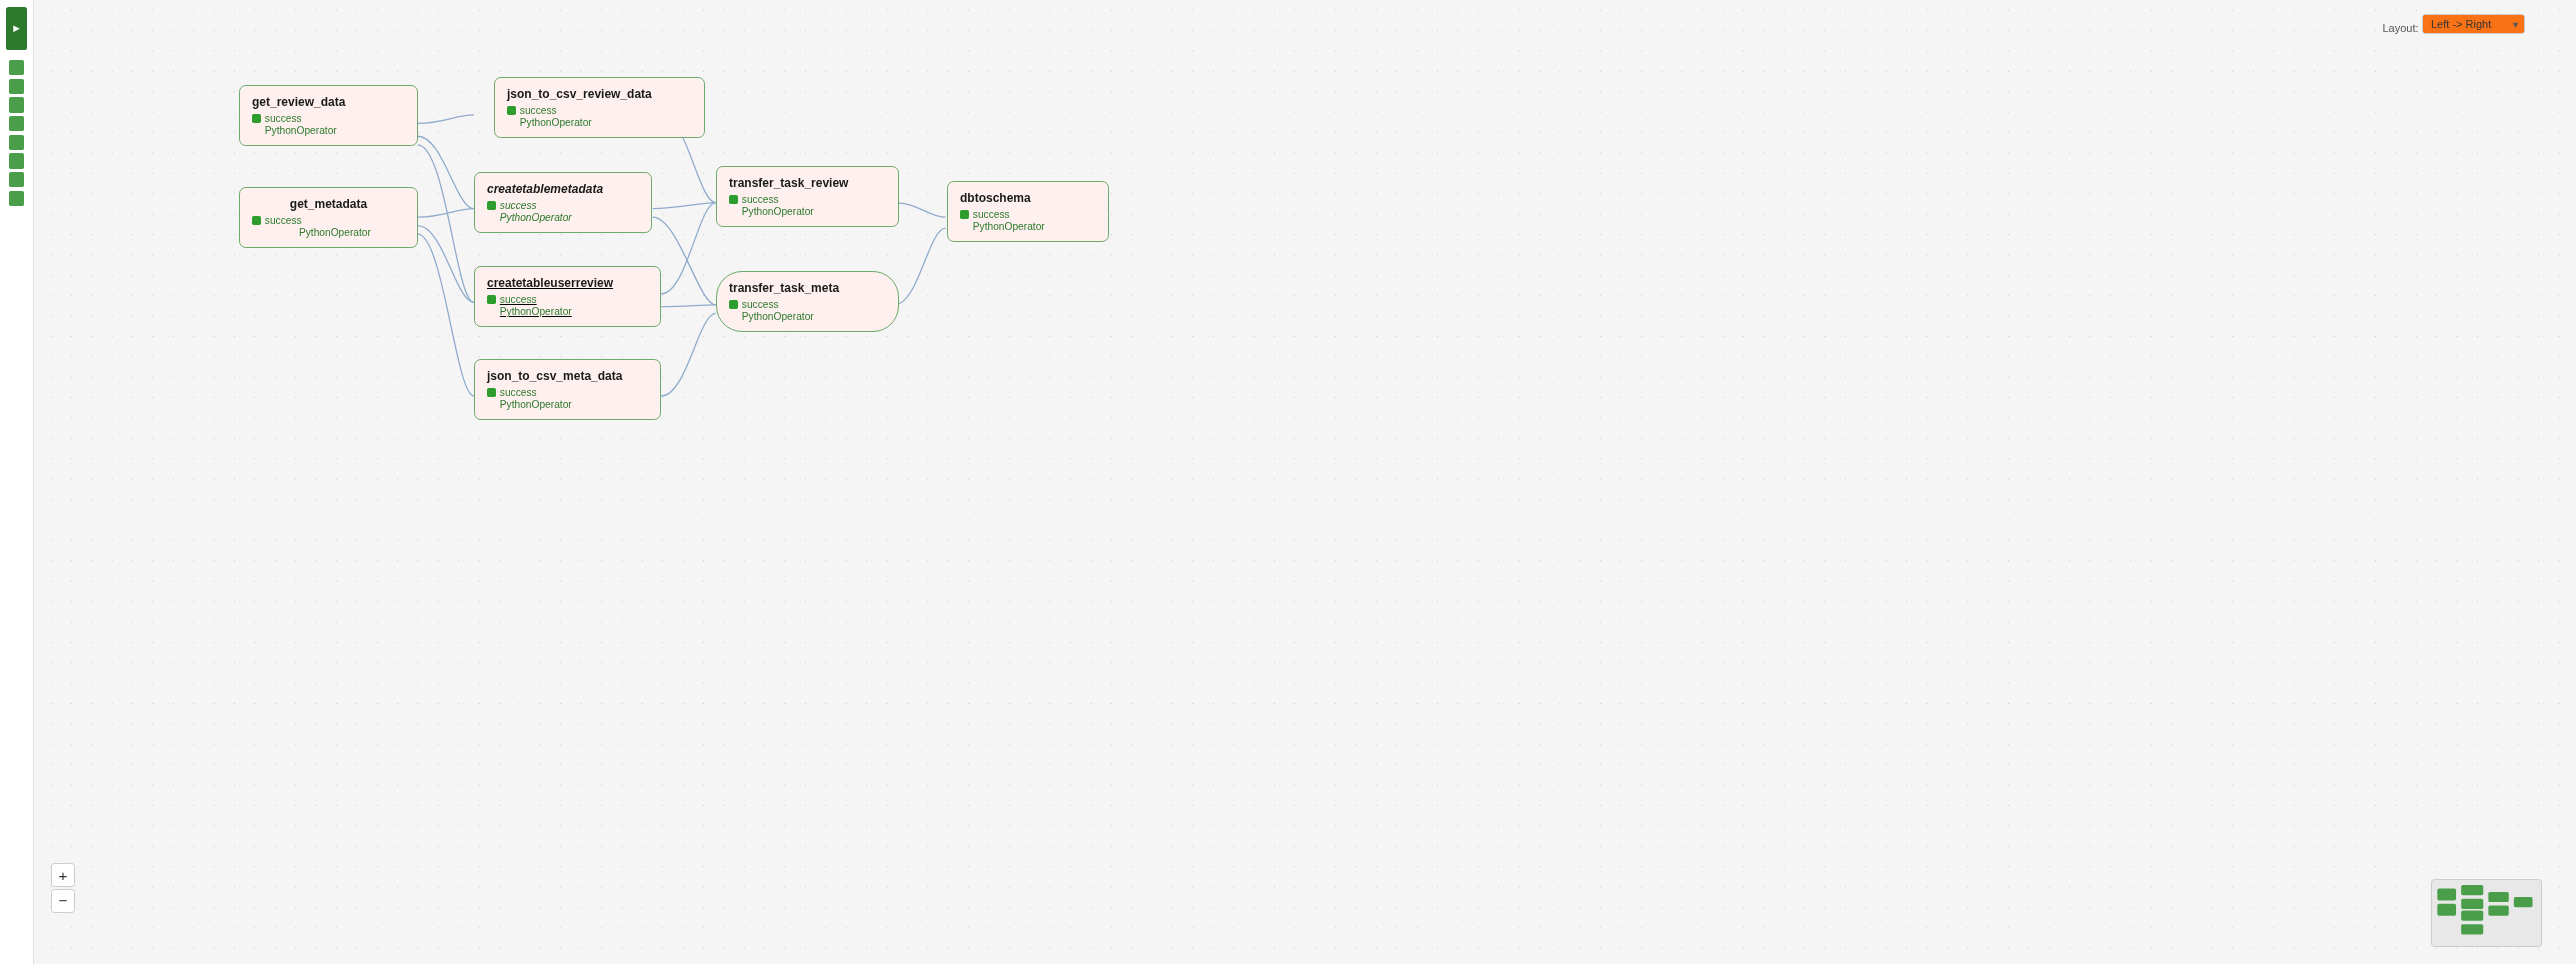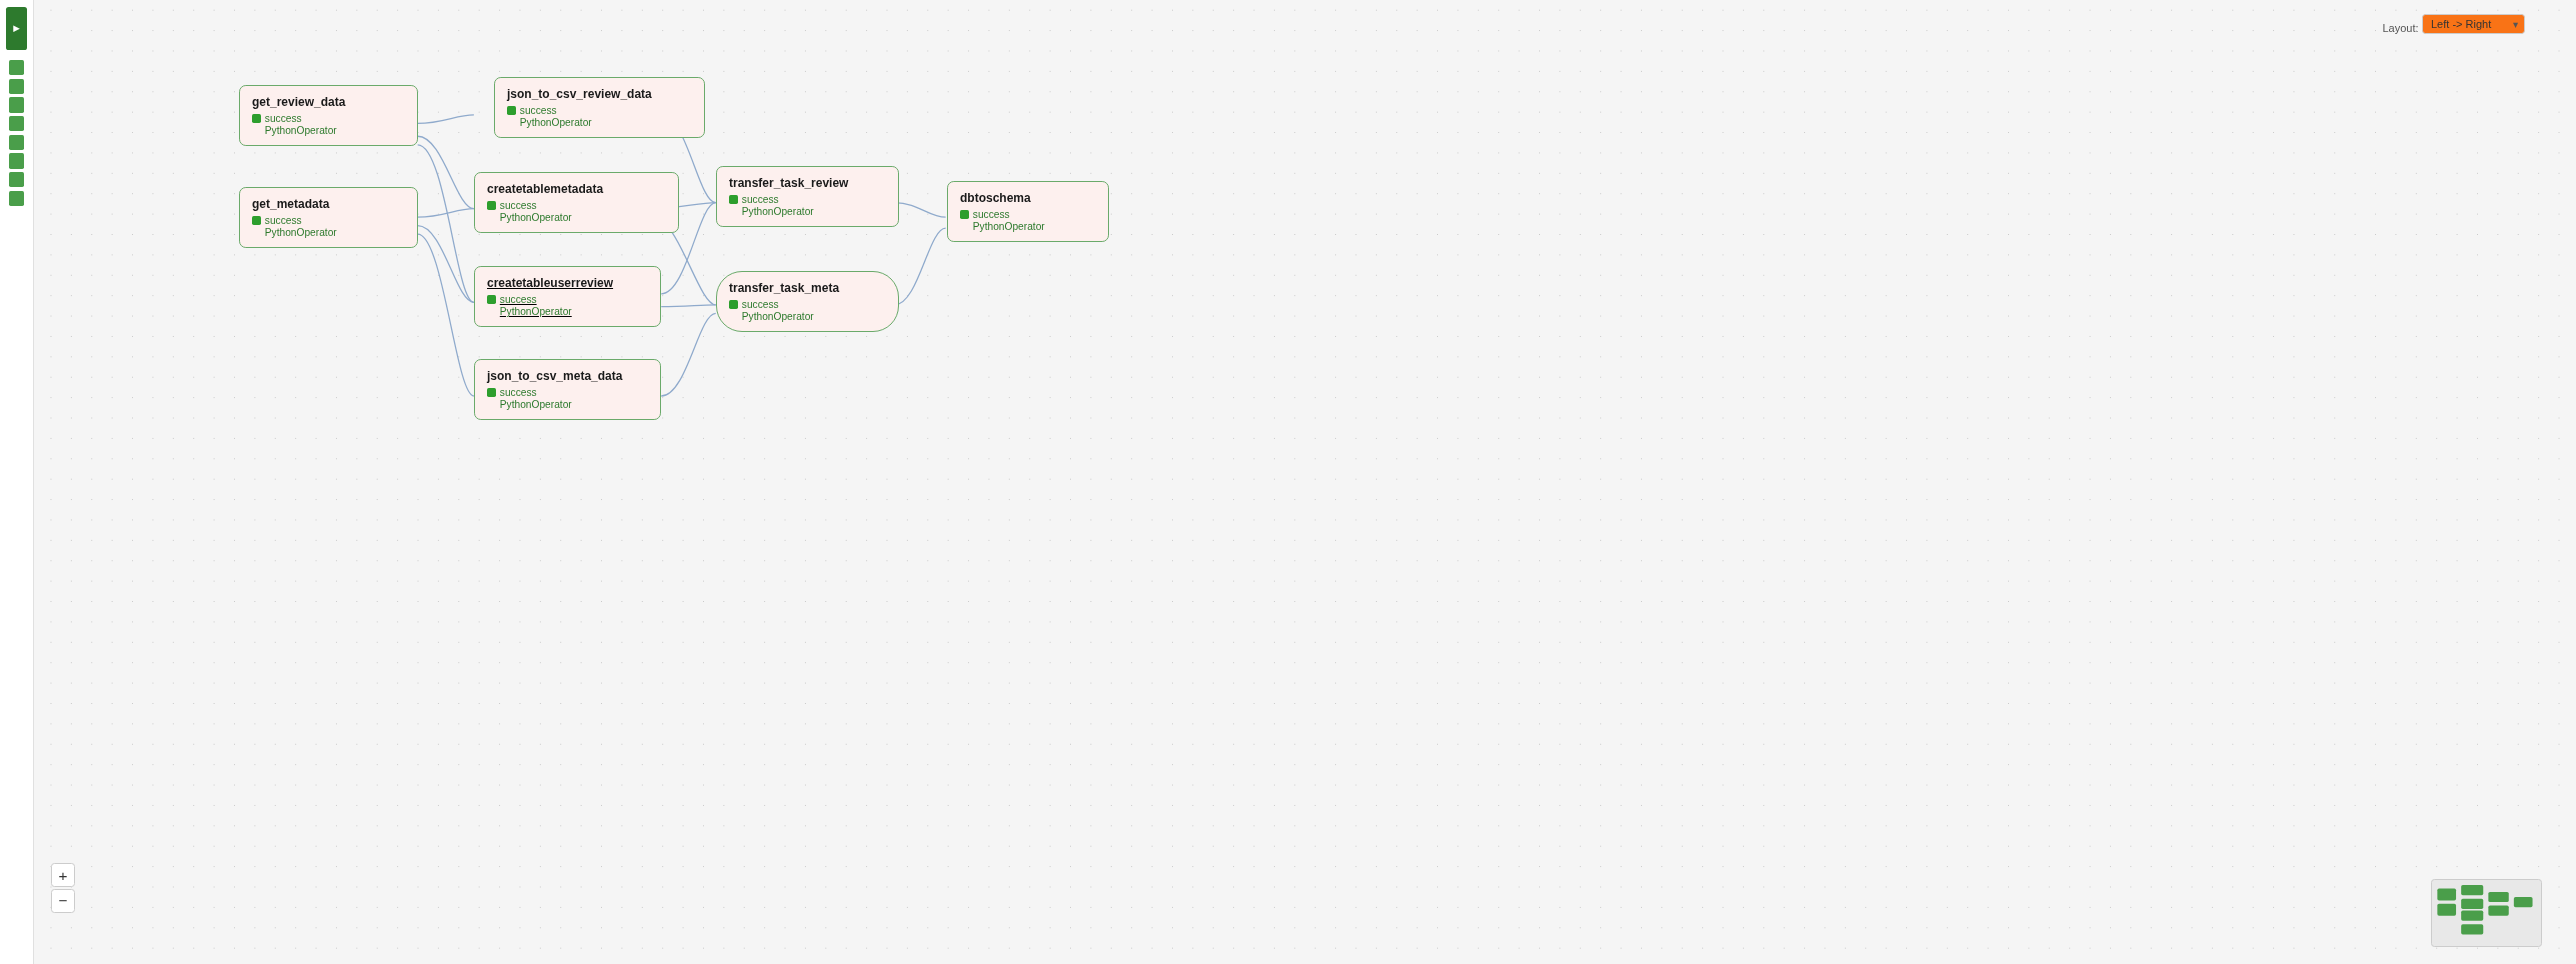--- a/index.html
+++ b/index.html
@@ -254,39 +254,39 @@
 
   <div class="dag-node" style="left:239px; top:85px; width:179px;">
     <div class="dag-node-title">get_review_data</div>
     <div class="dag-node-status">
       <span class="status-dot"></span>
       success
     </div>
     <div class="dag-node-type">PythonOperator</div>
   </div>
 
-  <div class="dag-node" style="left:239px; top:187px; width:179px;">
+  <div class="dag-node" style="left:239px; top:187px; width:179px;text-align:center;">
     <div class="dag-node-title">get_metadata</div>
     <div class="dag-node-status">
       <span class="status-dot"></span>
       success
     </div>
     <div class="dag-node-type">PythonOperator</div>
   </div>
 
   <div class="dag-node" style="left:474px; top:77px; width:211px;margin-left:20px;">
     <div class="dag-node-title">json_to_csv_review_data</div>
     <div class="dag-node-status">
       <span class="status-dot"></span>
       success
     </div>
     <div class="dag-node-type">PythonOperator</div>
   </div>
 
-  <div class="dag-node" style="left:474px; top:172px; width:205px;">
+  <div class="dag-node" style="left:474px; top:172px; width:178px;font-style:italic;">
     <div class="dag-node-title">createtablemetadata</div>
     <div class="dag-node-status">
       <span class="status-dot"></span>
       success
     </div>
     <div class="dag-node-type">PythonOperator</div>
   </div>
 
   <div class="dag-node" style="left:474px; top:266px; width:187px;text-decoration:underline;">
     <div class="dag-node-title">createtableuserreview</div>

